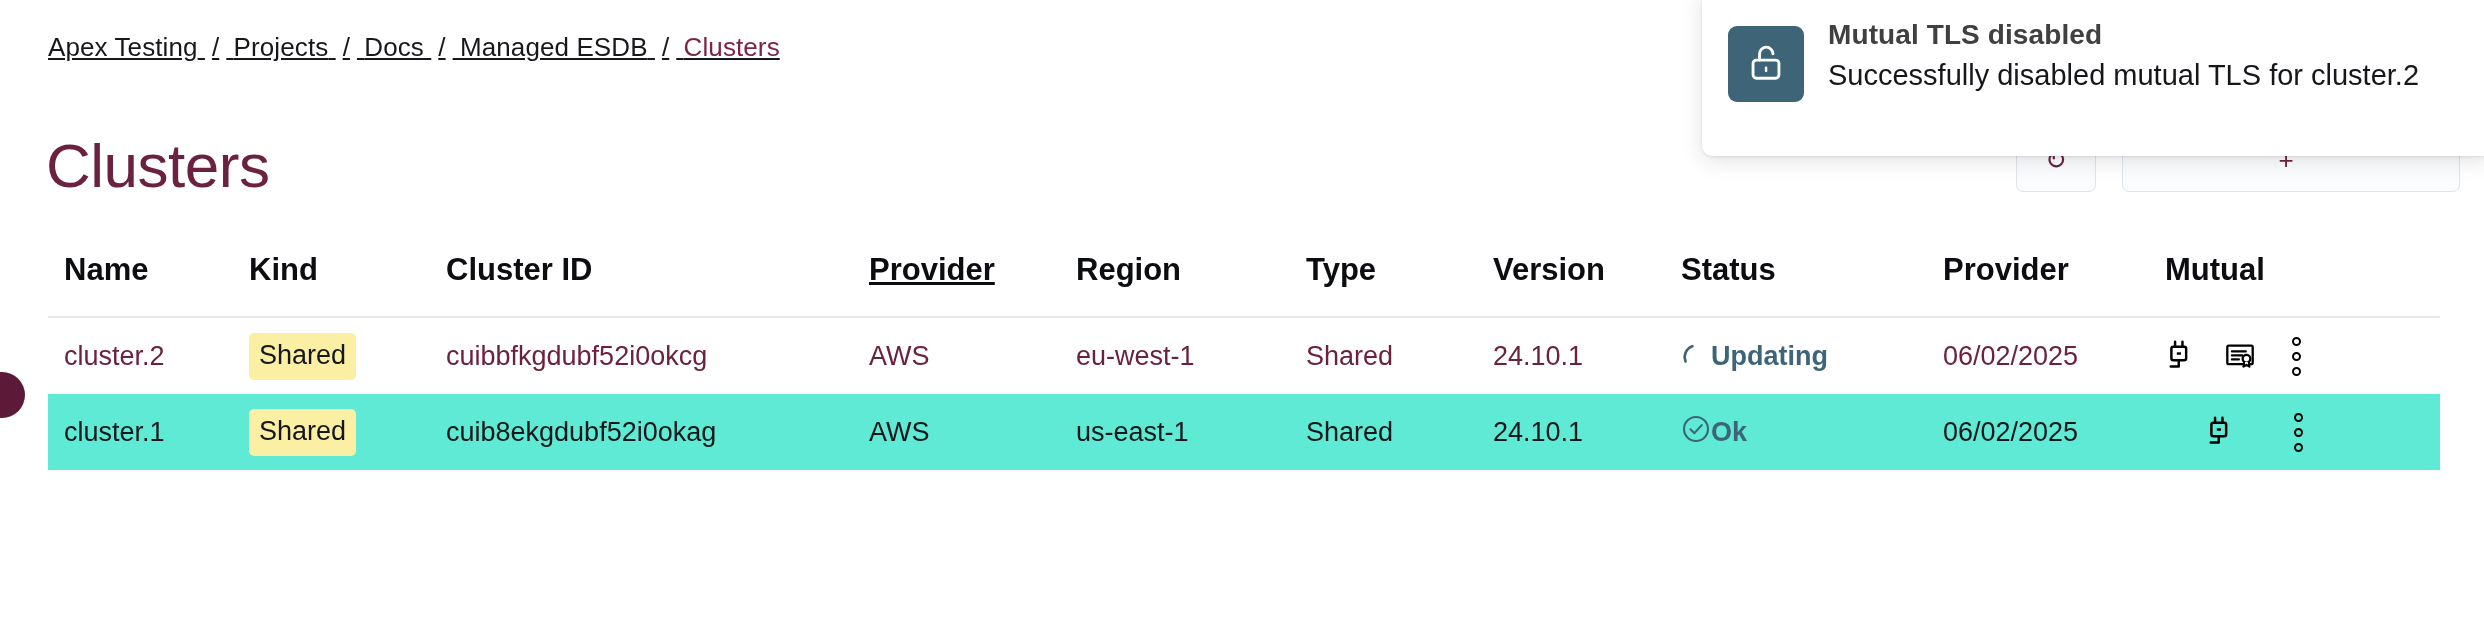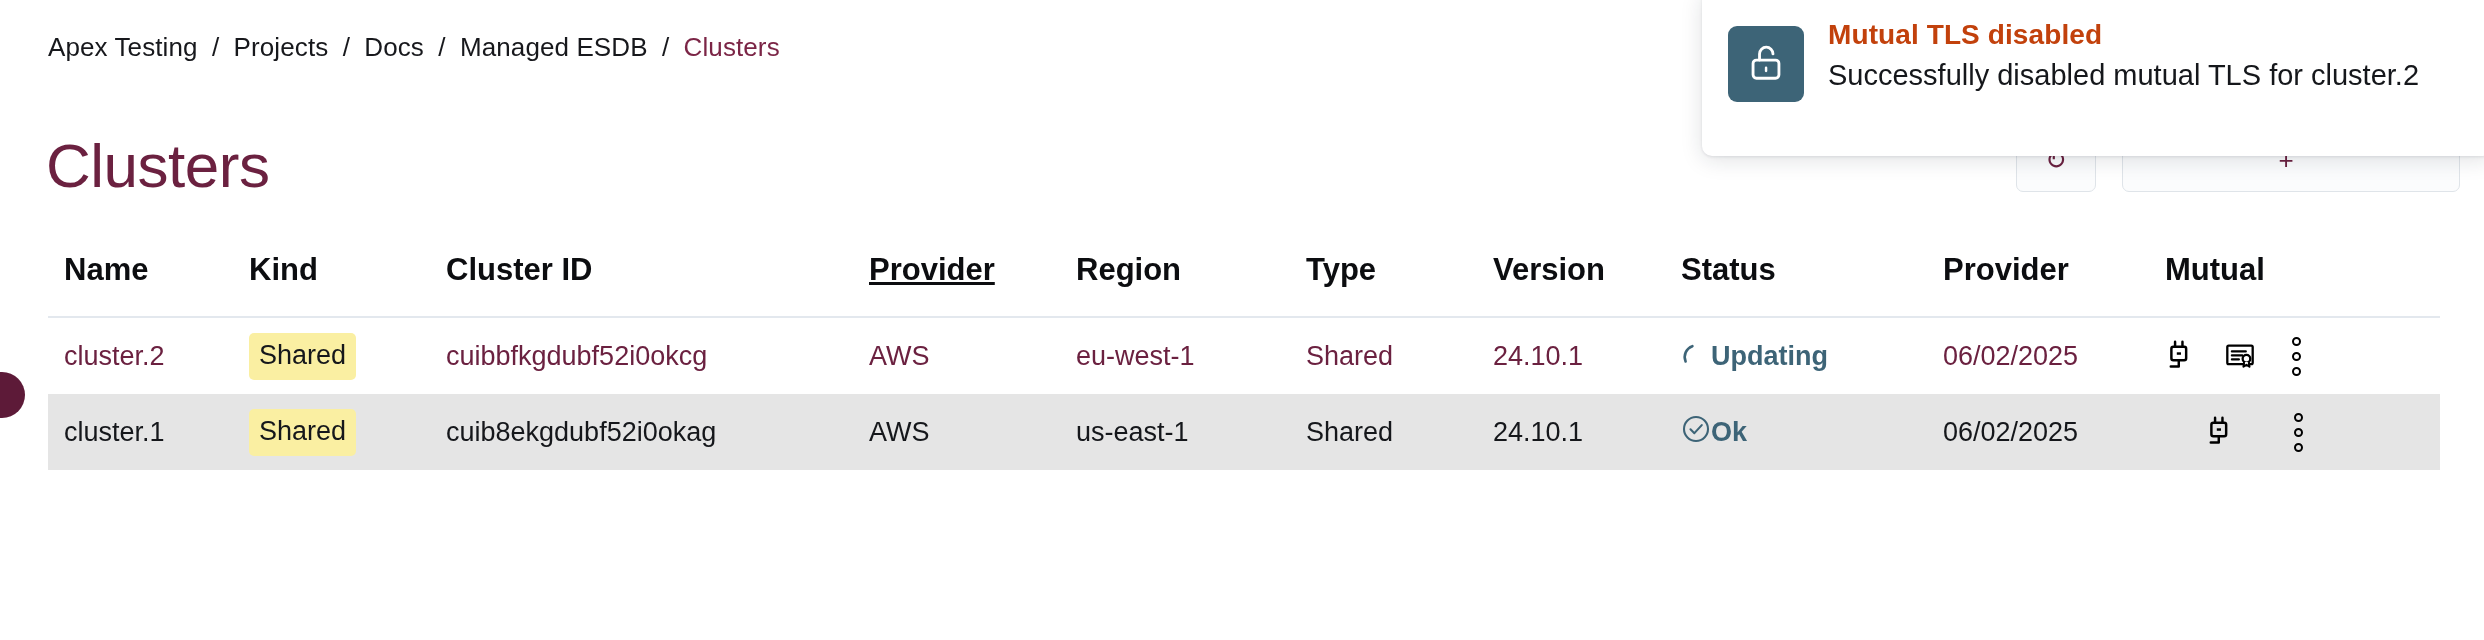--- a/index.html
+++ b/index.html
@@ -20,20 +20,21 @@
   
   .breadcrumb {
     position: absolute;
     left: 48px;
     top: 32px;
     font-size: 26px;
     line-height: 30px;
     color: #17181c;
     white-space: nowrap;
     letter-spacing: 0.1px;
+    text-decoration: underline;
   }
   .breadcrumb .crumb { color: #17181c; }
   .breadcrumb .crumb.current { color: #7b2546; }
   .breadcrumb .sep { color: #17181c; padding: 0 7px; }
 
   
   .page-title {
     position: absolute;
     left: 46px;
     top: 88px;
@@ -102,21 +103,21 @@
   }
   table.clusters td {
     font-size: 27px;
     color: #6b2140;
     height: 76px;
     vertical-align: middle;
     white-space: nowrap;
     padding: 0;
   }
   tr.row-ok td { color: #15171b; }
-  tr.row-ok { background: #e5e5e5; }
+  tr.row-ok { background: #5eead4; }
 
   
   .col-name     { width: 185px; }
   .col-kind     { width: 197px; }
   .col-id       { width: 423px; }
   .col-provider { width: 207px; text-decoration: underline; }
   .col-region   { width: 230px; }
   .col-type     { width: 187px; }
   .col-version  { width: 188px; }
   .col-status   { width: 262px; }
@@ -214,21 +215,21 @@
     background: #3d6477;
     display: flex;
     align-items: center;
     justify-content: center;
     margin-top: 8px;
   }
   .toast-body { flex: 1 1 auto; min-width: 0; }
   .toast-title {
     font-size: 28px;
     font-weight: 700;
-    color: #c2410c;
+    color: #404040;
     line-height: 34px;
     margin-bottom: 4px;
     letter-spacing: 0.1px;
   }
   .toast-msg {
     font-size: 29px;
     line-height: 38px;
     color: #15171b;
   }
 </style>

